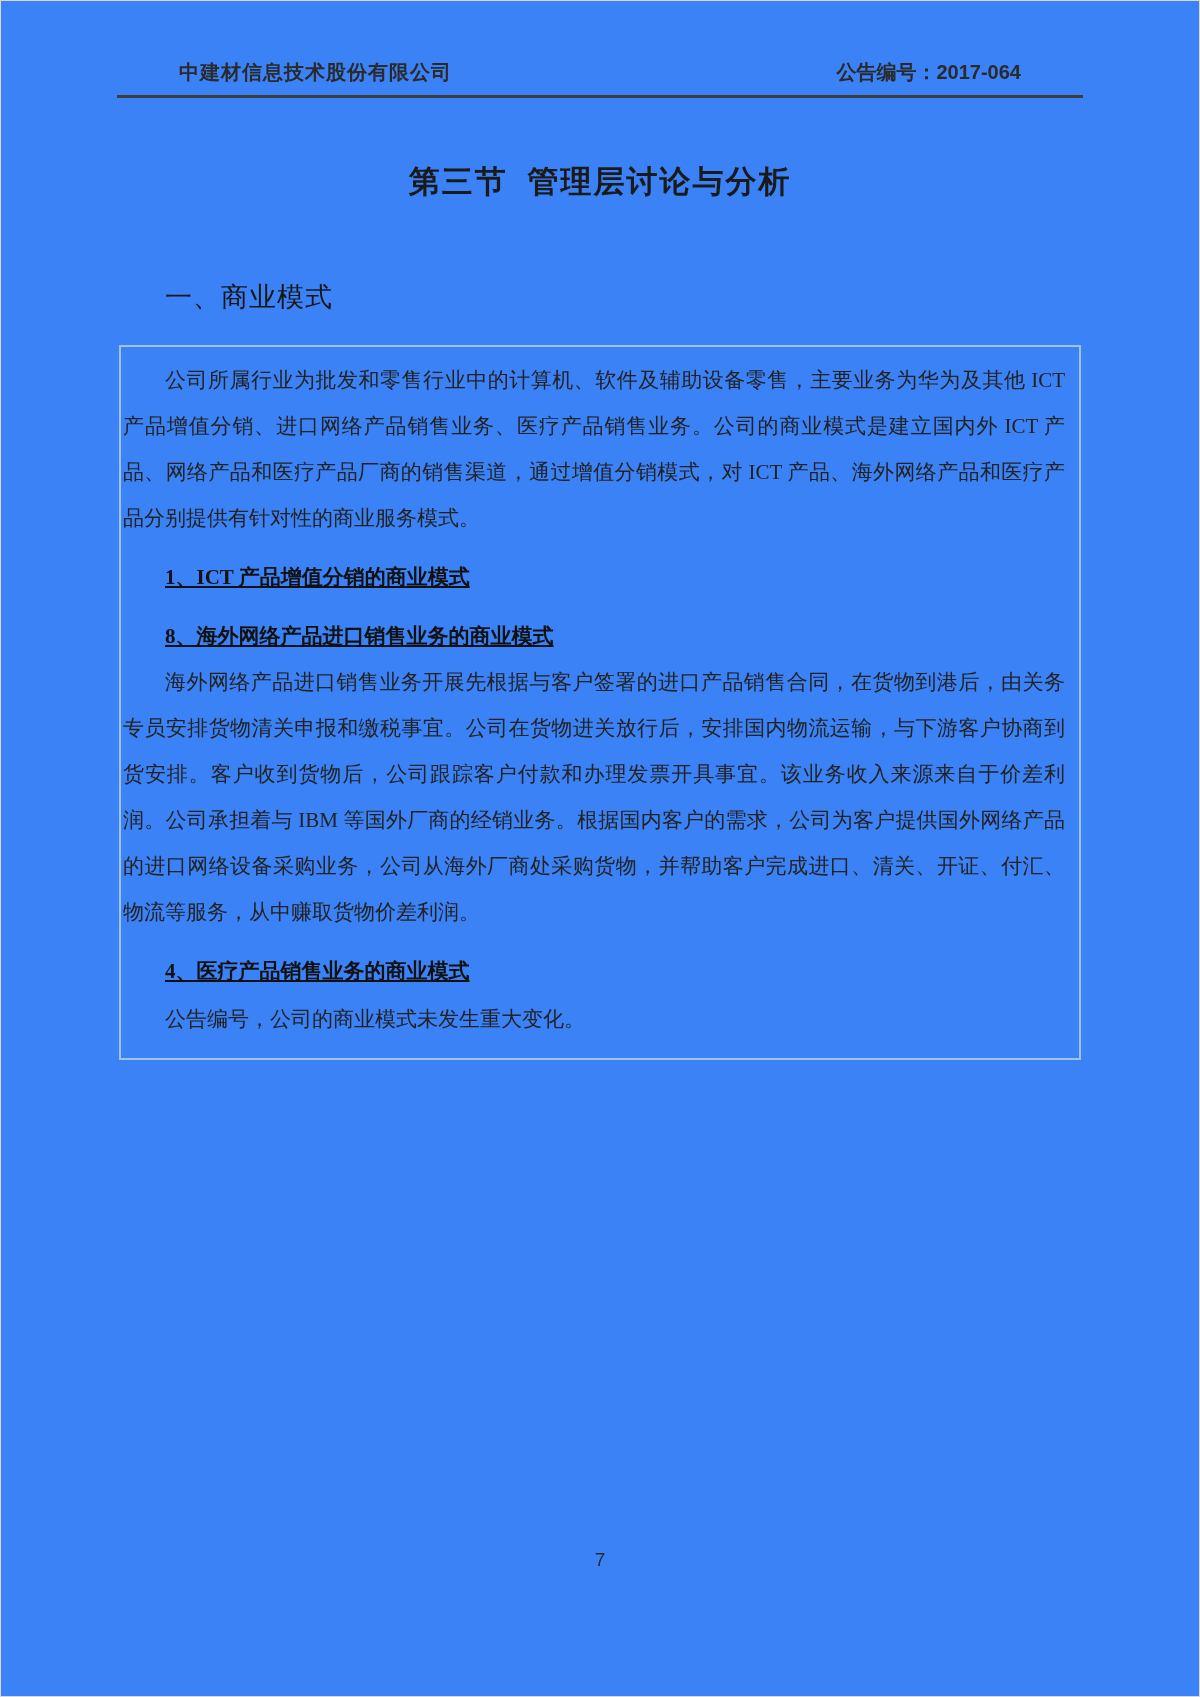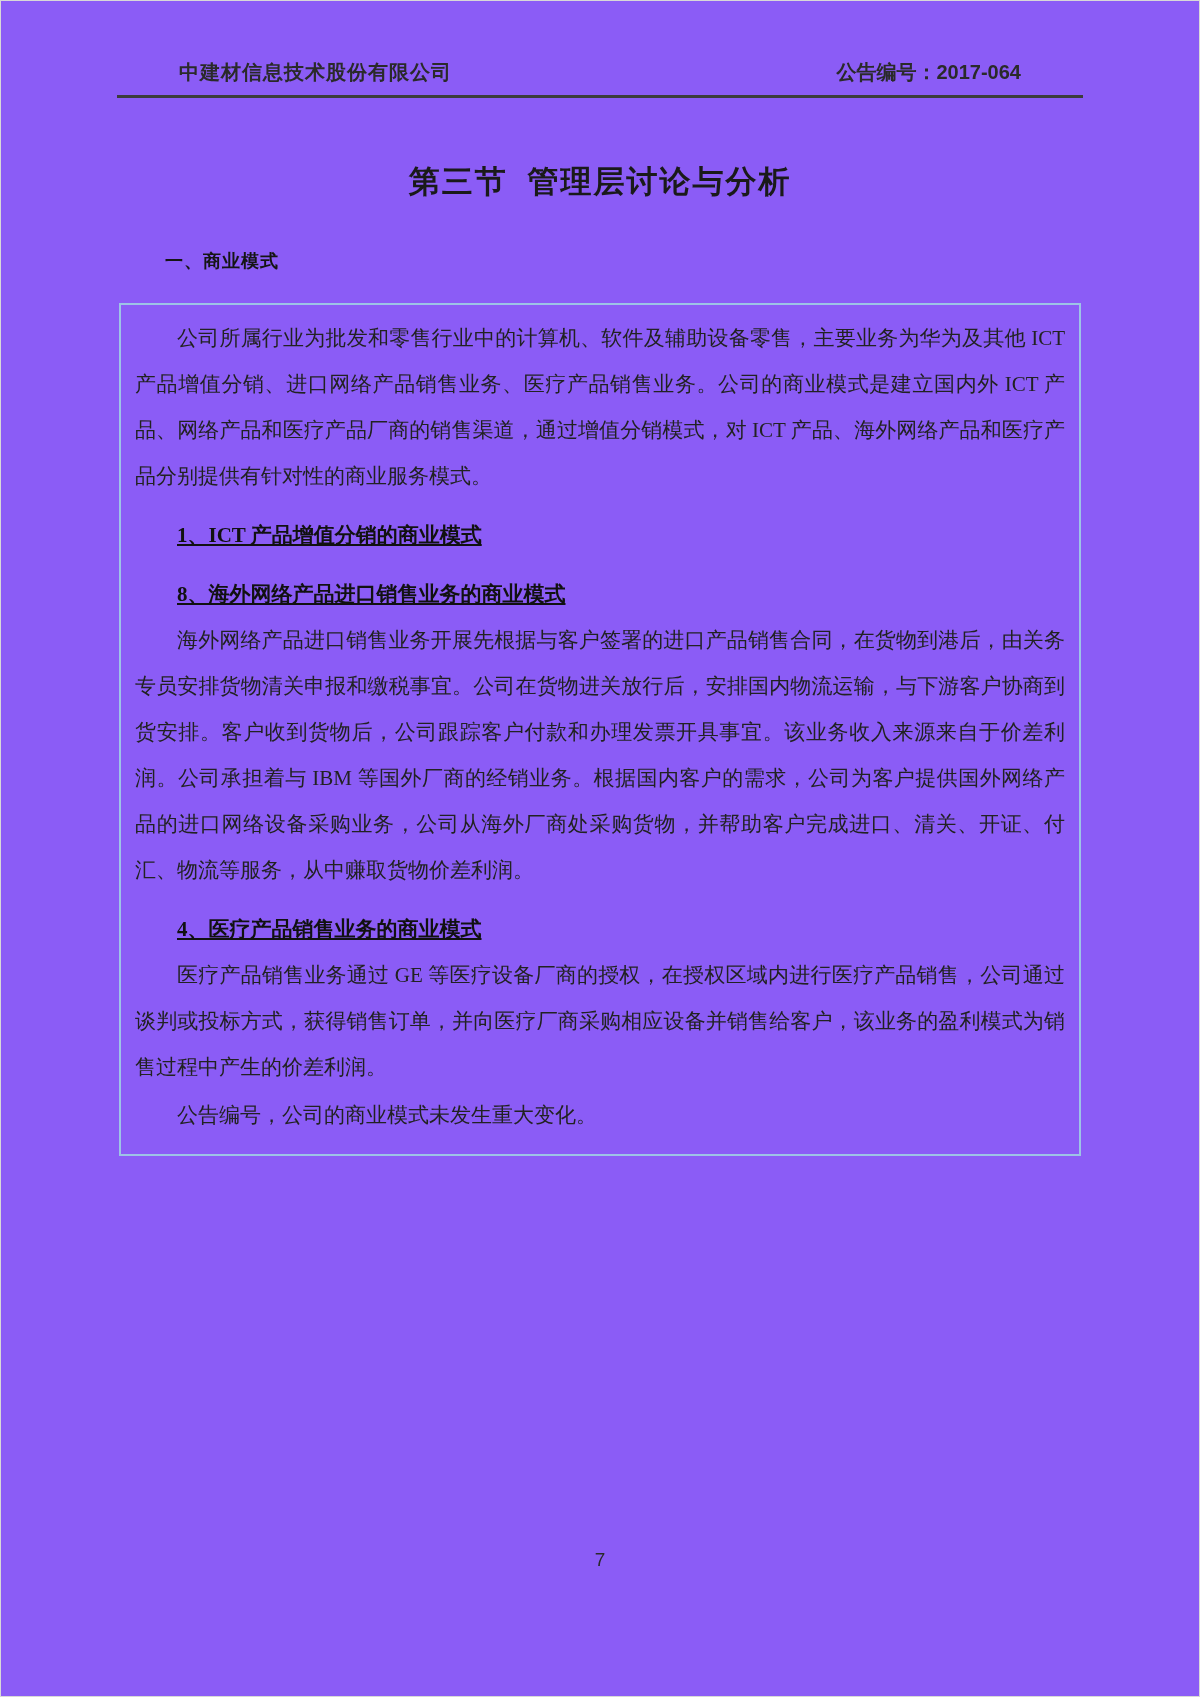--- a/index.html
+++ b/index.html
@@ -2,21 +2,21 @@
 <html style="--box-border: #9dc3e6; --rule-color: #3c3c3c;"><head>
 <meta charset="utf-8">
 <style>
   * { margin: 0; padding: 0; box-sizing: border-box; }
   html, body { background: #e9e9e9; }
   .page {
     position: relative;
     width: 1200px;
     height: 1697px;
     margin: 0 auto;
-    background: #8b5cf6;
+    background: #3b82f6;
     border: 1px solid #d8d8d8;
     font-family: "Liberation Serif", "DejaVu Serif", serif;
     color: #1f1f1f;
     overflow: hidden;
   }
   .header-row {
     display: flex;
     justify-content: space-between;
     align-items: flex-end;
     margin: 58px 118px 0 118px;
@@ -45,31 +45,31 @@
   .doc-title {
     margin-top: 63px;
     text-align: center;
     font-size: 31px;
     font-weight: 700;
     letter-spacing: 2px;
     word-spacing: 10px;
     color: #1a1a1a;
   }
   .section-heading {
-    margin: 46px 0 0 164px;
+    margin: 76px 0 0 164px;
     font-family: "Liberation Sans", "DejaVu Sans", sans-serif;
-    font-size: 18px;
-    font-weight: 700;
+    font-size: 27px;
+    font-weight: 400;
     color: #151515;
     letter-spacing: 1px;
   }
   .content-box {
     margin: 30px 118px 0 118px;
     border: 2px solid var(--box-border, #9dc3e6);
-    padding: 10px 14px 16px 14px;
+    padding: 10px 14px 16px 2px;
     font-size: 21px;
     line-height: 46px;
     text-align: justify;
     color: #222;
   }
   .content-box p {
     text-indent: 2em;
   }
   .sub-heading {
     text-indent: 2em;
@@ -113,21 +113,20 @@
   <div class="content-box">
 
     <p>公司所属行业为批发和零售行业中的计算机、软件及辅助设备零售，主要业务为华为及其他 ICT 产品增值分销、进口网络产品销售业务、医疗产品销售业务。公司的商业模式是建立国内外 ICT 产品、网络产品和医疗产品厂商的销售渠道，通过增值分销模式，对 ICT 产品、海外网络产品和医疗产品分别提供有针对性的商业服务模式。</p>
 
     <p class="sub-heading">1、ICT 产品增值分销的商业模式</p>
 
     <p class="sub-heading">8、海外网络产品进口销售业务的商业模式</p>
     <p>海外网络产品进口销售业务开展先根据与客户签署的进口产品销售合同，在货物到港后，由关务专员安排货物清关申报和缴税事宜。公司在货物进关放行后，安排国内物流运输，与下游客户协商到货安排。客户收到货物后，公司跟踪客户付款和办理发票开具事宜。该业务收入来源来自于价差利润。公司承担着与 IBM 等国外厂商的经销业务。根据国内客户的需求，公司为客户提供国外网络产品的进口网络设备采购业务，公司从海外厂商处采购货物，并帮助客户完成进口、清关、开证、付汇、物流等服务，从中赚取货物价差利润。</p>
 
     <p class="sub-heading">4、医疗产品销售业务的商业模式</p>
-    <p>医疗产品销售业务通过 GE 等医疗设备厂商的授权，在授权区域内进行医疗产品销售，公司通过谈判或投标方式，获得销售订单，并向医疗厂商采购相应设备并销售给客户，该业务的盈利模式为销售过程中产生的价差利润。</p>
 
     <p class="closing-para">公告编号，公司的商业模式未发生重大变化。</p>
 
   </div>
 
   <div class="page-footer">7</div>
 
 </div>
 
 </body></html>

